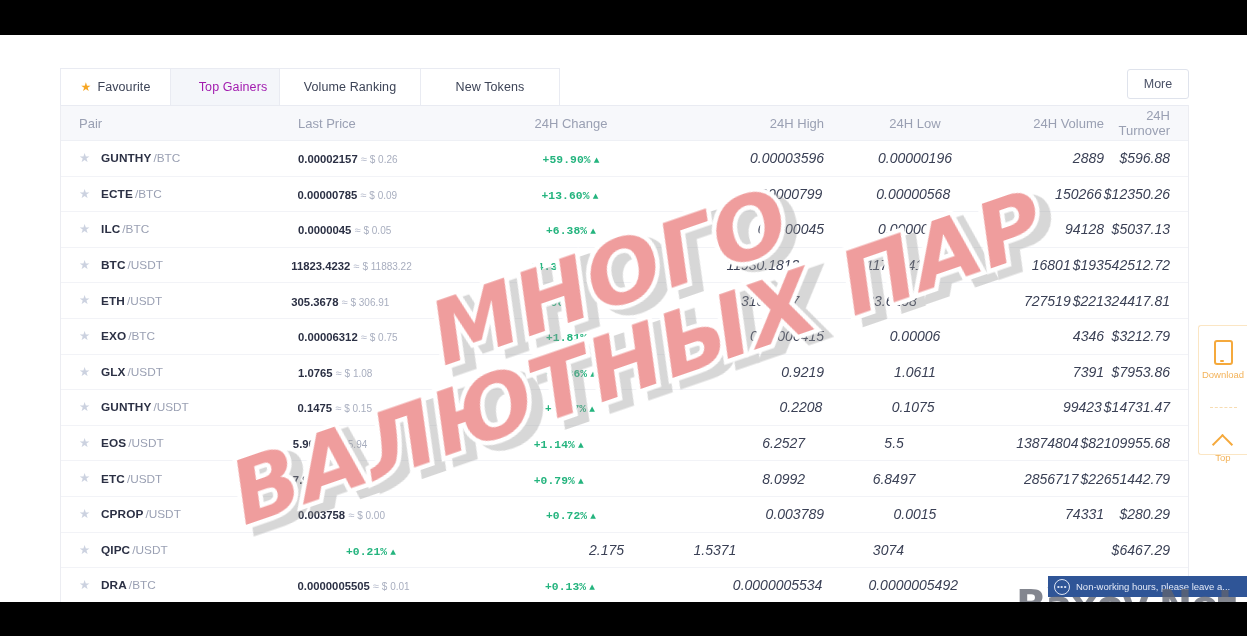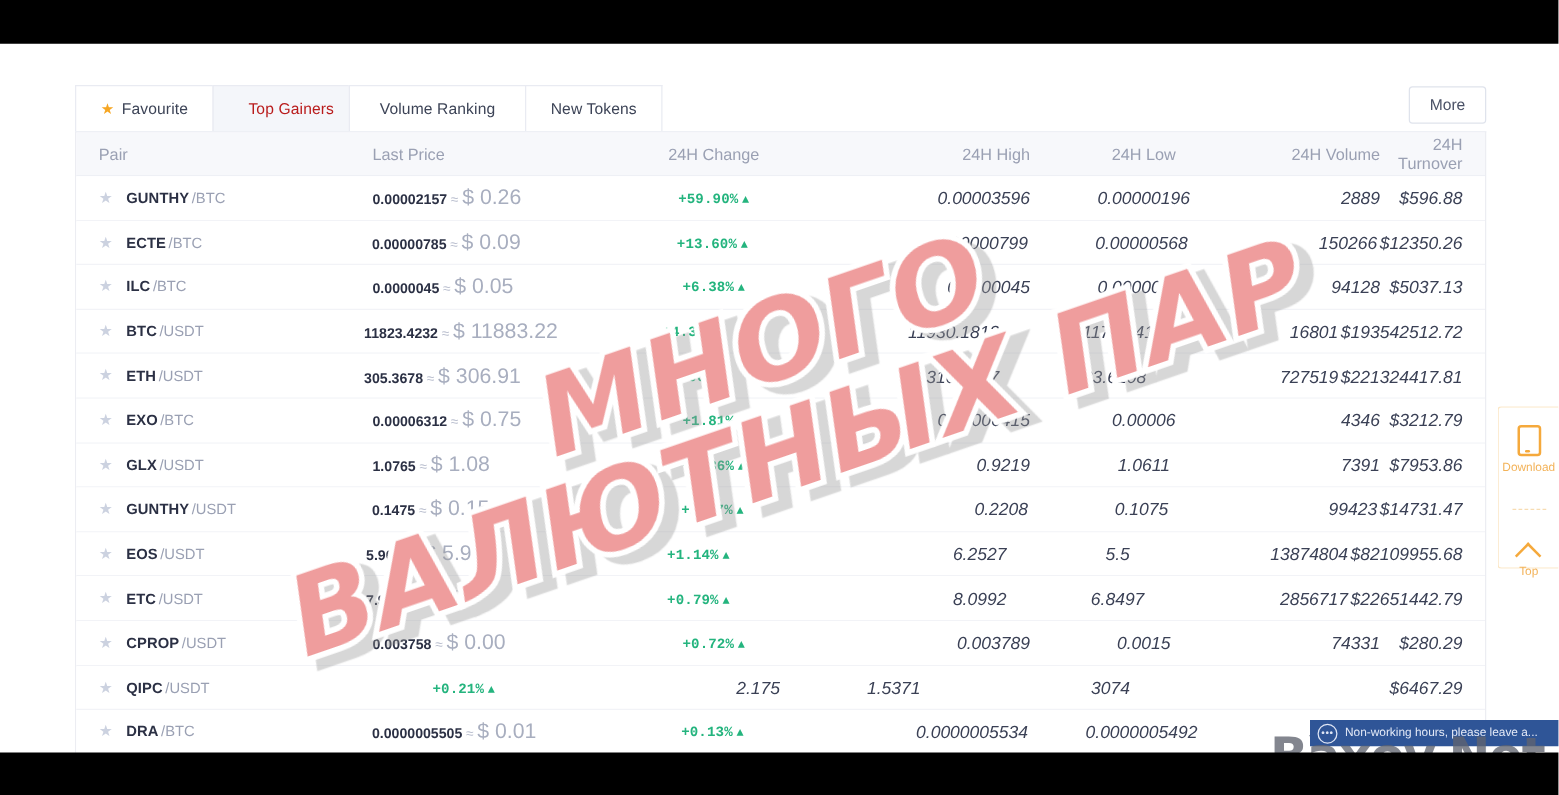--- a/index.html
+++ b/index.html
@@ -25,25 +25,25 @@
   .tabs{position:absolute;left:0;top:0;height:37px;display:flex;}
   .tab{
     height:37px;box-sizing:border-box;
     display:flex;align-items:center;justify-content:center;
     font-size:12.5px;color:#3d4457;
     border:1px solid #e9ebf2;border-bottom:none;
     background:#ffffff;
     letter-spacing:.1px;
   }
   .tab + .tab{margin-left:-1px;}
-  .tab.active{background:#f4f6fa;color:#b91c1c;padding-left:16px;}
+  .tab.active{background:#f4f6fa;color:#a21caf;padding-left:16px;}
   .tab-fav{width:111px;}
   .tab-gain{width:110px;}
   .tab-vol{width:142px;}
-  .tab-new{width:110px;text-align:right;}
+  .tab-new{width:140px;text-align:right;}
   .star-head{color:#f6a623;font-size:12px;margin-right:6px;line-height:1;}
 
   .more-btn{
     position:absolute;right:0;top:1px;width:62px;height:30px;
     box-sizing:border-box;border:1px solid #dfe3ec;border-radius:3px;
     background:#fff;color:#4a5166;font-size:12.5px;
     display:flex;align-items:center;justify-content:center;cursor:pointer;
   }
 
   
@@ -68,21 +68,21 @@
 
   .row-star{
     color:#ccd2e0;font-size:12.5px;width:22px;display:inline-block;
     line-height:1;cursor:pointer;
   }
   .pair-base{font-size:11.8px;font-weight:bold;color:#2b3044;letter-spacing:.1px;}
   .pair-quote{font-size:11.8px;color:#9aa0b3;margin-left:2px;}
 
   .price-main{font-size:11.3px;color:#2b3044;font-weight:600;}
   .price-eq{font-size:11px;color:#b9bece;margin:0 3px;}
-  .price-usd{font-size:17px;color:#a8aebf;}
+  .price-usd{font-size:10px;color:#a8aebf;}
 
   .chg{font-size:11.3px;color:#24b47e;font-weight:600;letter-spacing:.1px;font-family:Liberation Mono, monospace;}
   .chg .arr{font-size:9.5px;margin-left:3px;}
 
   .num{font-size:14px;color:#3a4055;font-style:italic;}
 
   
   .side{
     position:absolute;left:1198px;top:290px;width:49px;height:130px;
     background:#fff;border:1px solid #fbe6c4;border-right:none;border-radius:3px 0 0 3px;

